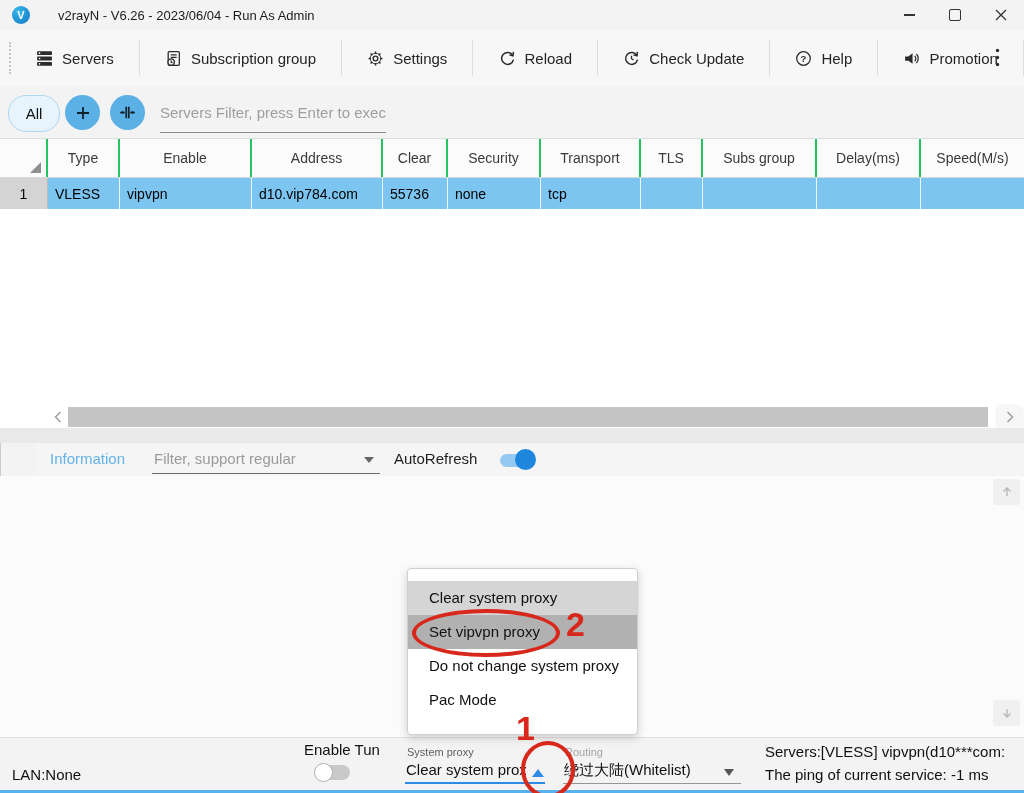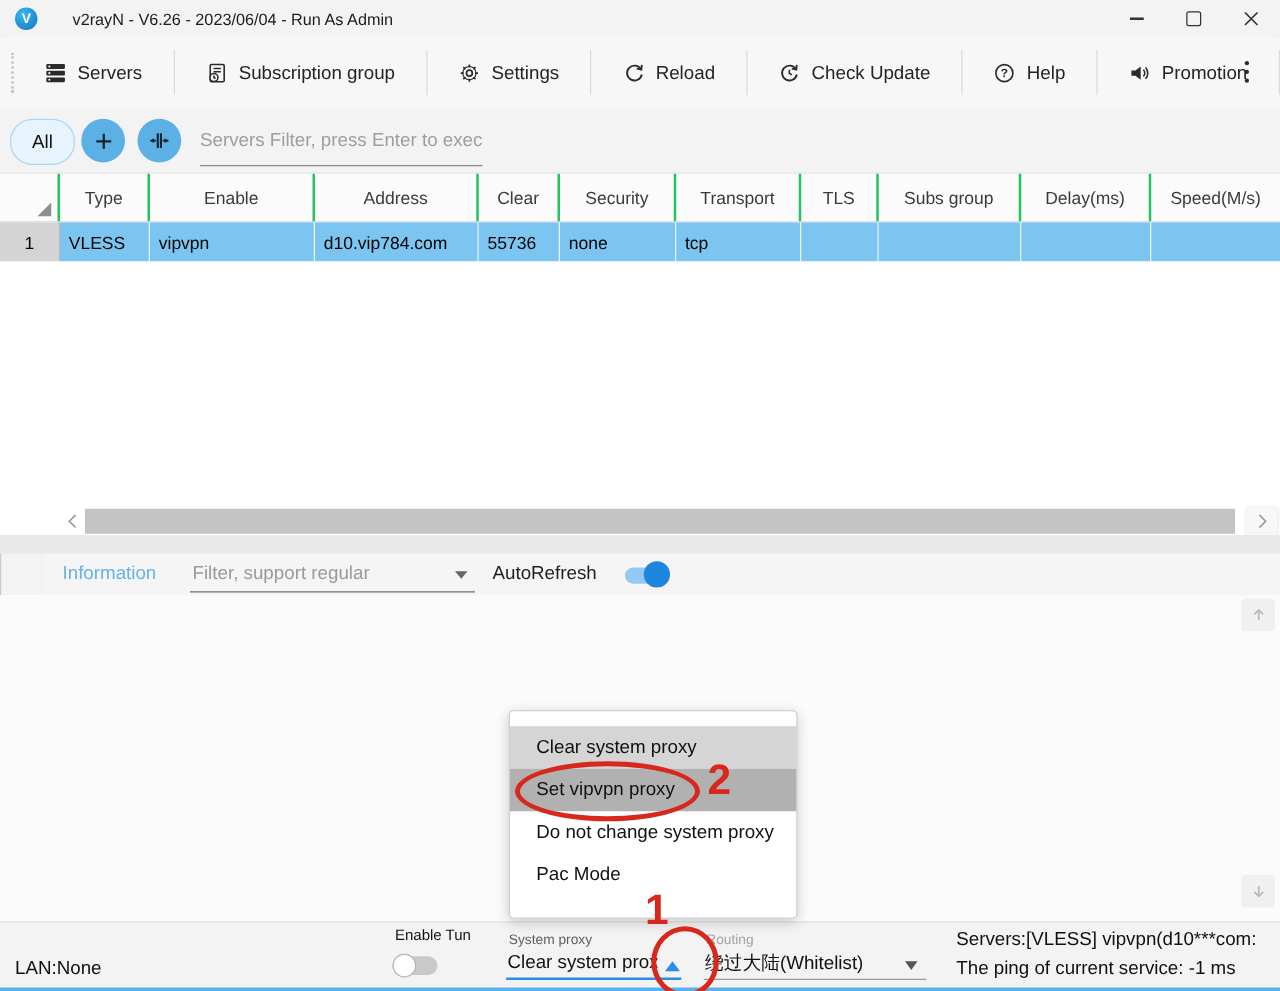--- a/index.html
+++ b/index.html
@@ -290,21 +290,21 @@
 <div class="abs ctxmenu">
   <div class="menu-item sel">Clear system proxy</div>
   <div class="menu-item hover">Set vipvpn proxy</div>
   <div class="menu-item">Do not change system proxy</div>
   <div class="menu-item">Pac Mode</div>
 </div>
 
 <div class="abs statusbar">
   <div class="st" style="left:12px;top:28px;">LAN:None</div>
 
-  <div class="st" style="left:304px;top:3px;font-size:12px;margin-left:12px;">Enable Tun</div>
+  <div class="st" style="left:304px;top:3px;font-size:15px;">Enable Tun</div>
   <div class="tun-track"></div>
   <div class="tun-knob"></div>
 
   <div class="st-small" style="left:407px;top:8px;color:#5f5f5f;">System proxy</div>
   <div class="st" style="left:406px;top:23px;width:120px;overflow:hidden;">Clear system proxy</div>
   <div class="arrow-up-blue" style="top:31px;"></div>
   <div class="combo-underline-blue"></div>
 
   <div class="st-small" style="left:565px;top:8px;color:#a3a3a3;">Routing</div>
   <div class="st" style="left:564px;top:23px;">绕过大陆(Whitelist)</div>

